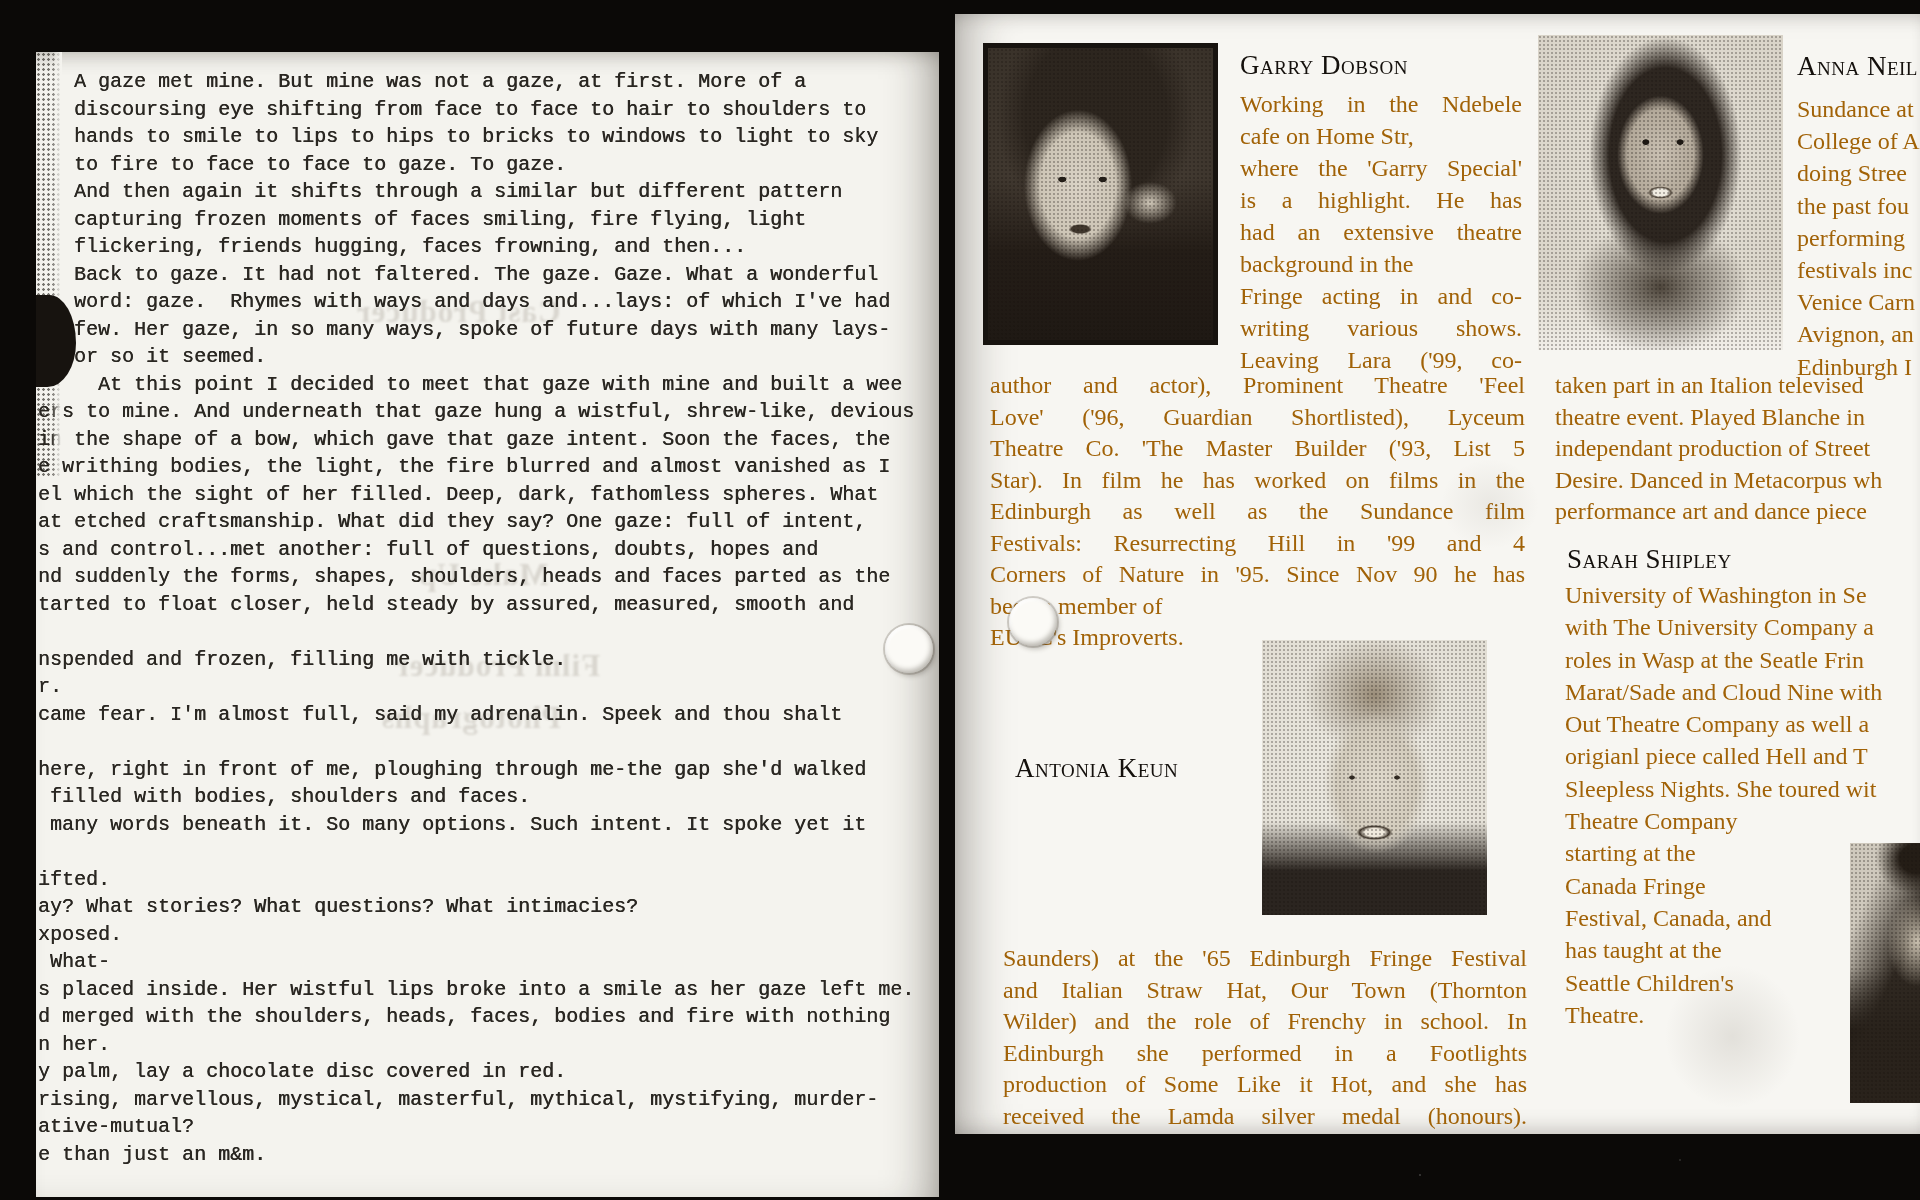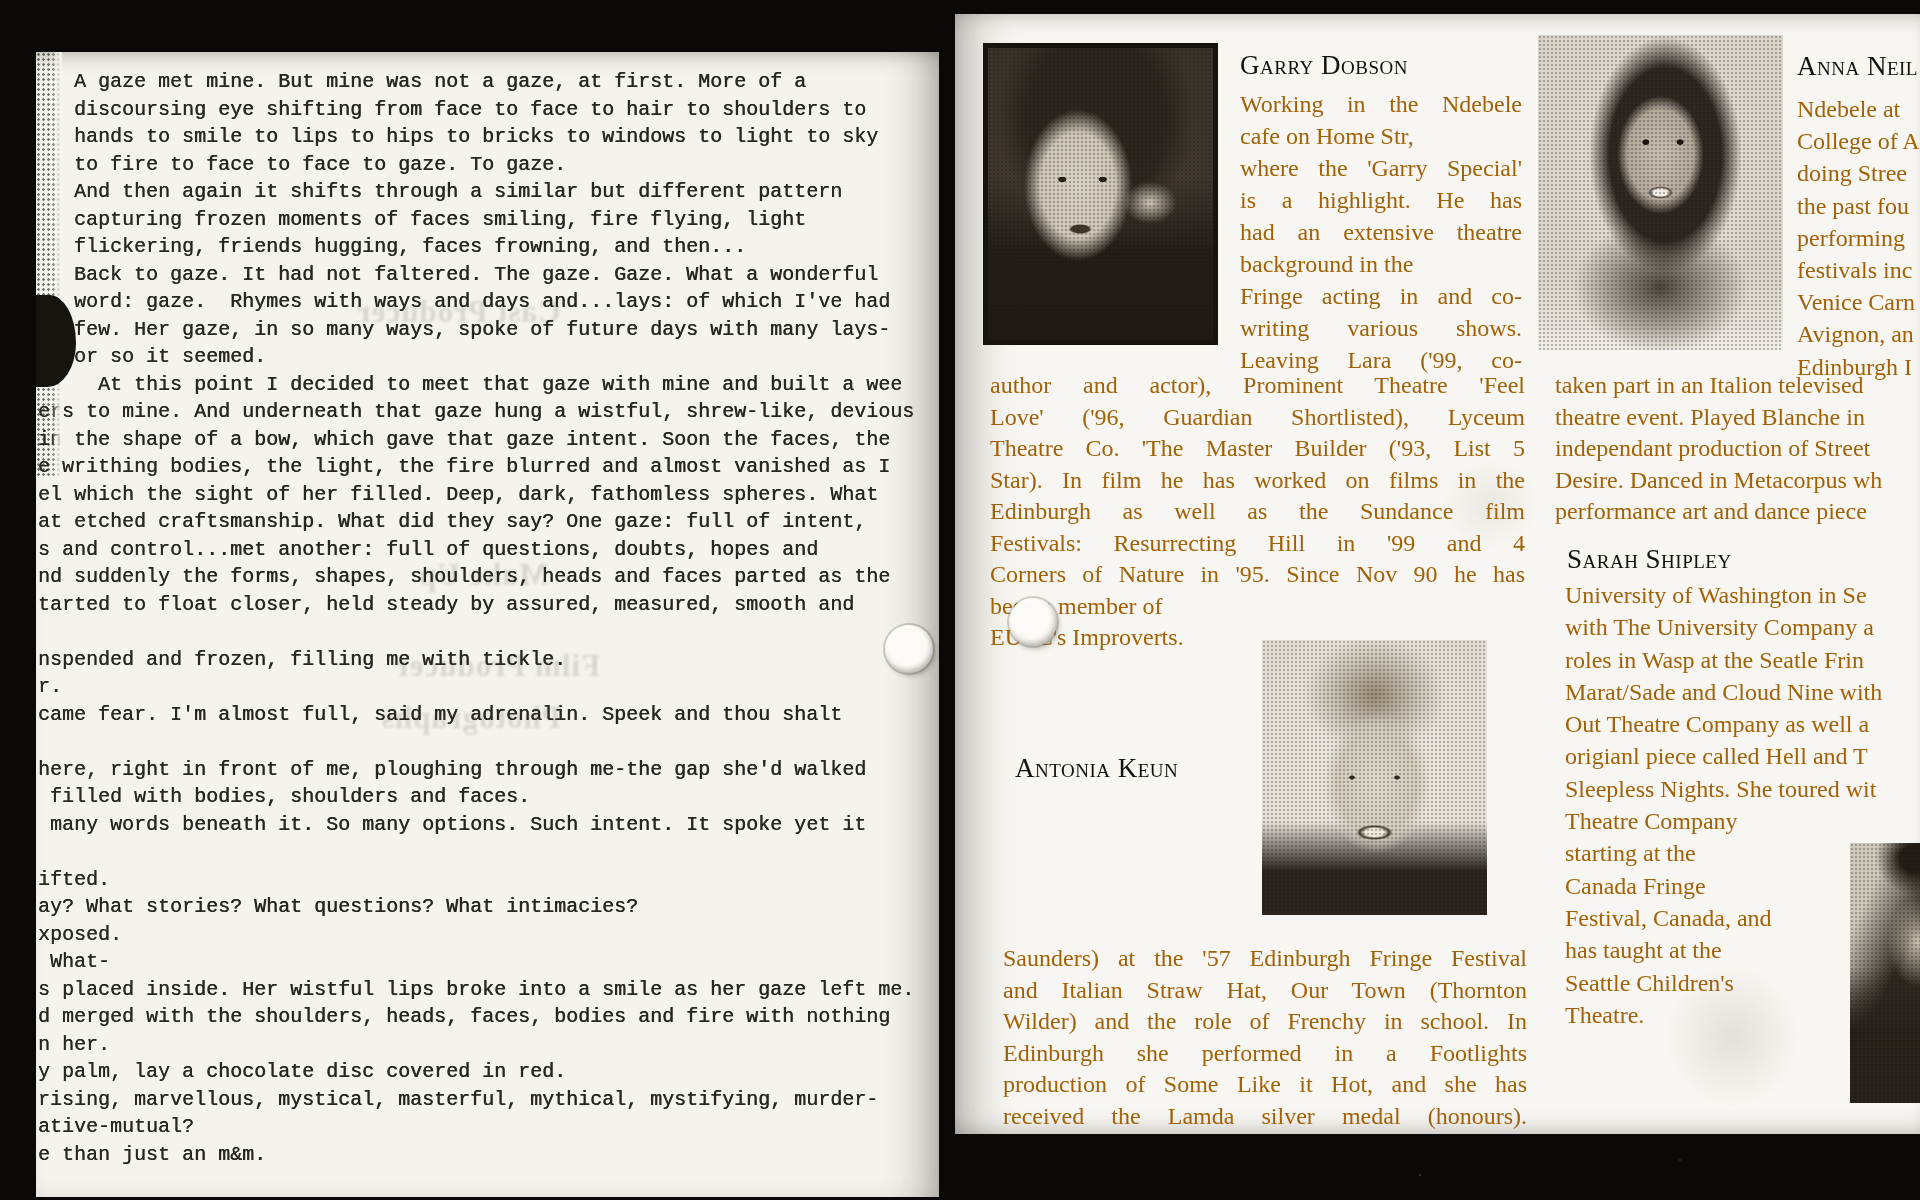--- a/index.html
+++ b/index.html
@@ -166,21 +166,21 @@
         <div class="ln just">Edinburgh as well as the Sundance film</div>
         <div class="ln just">Festivals: Resurrecting Hill in '99 and 4</div>
         <div class="ln just">Corners of Nature in '95. Since Nov 90 he has</div>
         <div class="ln">been a member of</div>
         <div class="ln">EUTC's Improverts.</div>
       </div>
 
     <div class="photo ph-anna"></div>
     <div class="name" style="left:842px;top:37px;">Anna Neil</div>
     <div class="col clip pitch-322" style="left:842px;top:79px;width:123px;">
-        <div class="ln">Ndebele at</div>
+        <div class="ln">Sundance at</div>
         <div class="ln">College of A</div>
         <div class="ln">doing Stree</div>
         <div class="ln">the past fou</div>
         <div class="ln">performing</div>
         <div class="ln">festivals inc</div>
         <div class="ln">Venice Carn</div>
         <div class="ln">Avignon, an</div>
         <div class="ln">Edinburgh I</div>
       </div>
     <div class="col clip" style="left:600px;top:356px;width:366px;">
@@ -205,21 +205,21 @@
         <div class="ln">Canada Fringe</div>
         <div class="ln">Festival, Canada, and</div>
         <div class="ln">has taught at the</div>
         <div class="ln">Seattle Children's</div>
         <div class="ln">Theatre.</div>
       </div>
 
     <div class="photo ph-antonia"></div>
     <div class="name" style="left:60px;top:739px;">Antonia Keun</div>
     <div class="col" style="left:48px;top:929px;width:524px;">
-        <div class="ln just">Saunders) at the '57 Edinburgh Fringe Festival</div>
+        <div class="ln just">Saunders) at the '65 Edinburgh Fringe Festival</div>
         <div class="ln just">and Italian Straw Hat, Our Town (Thornton</div>
         <div class="ln just">Wilder) and the role of Frenchy in school. In</div>
         <div class="ln just">Edinburgh she performed in a Footlights</div>
         <div class="ln just">production of Some Like it Hot, and she has</div>
         <div class="ln just">received the Lamda silver medal (honours).</div>
       </div>
 
     <div class="photo ph-corner"></div>
 
     <div class="ghost-blob" style="left:690px;top:930px;width:175px;height:185px;background:radial-gradient(90px 95px at 50% 50%, rgba(118,110,96,.16), rgba(118,110,96,0) 75%);"></div>

